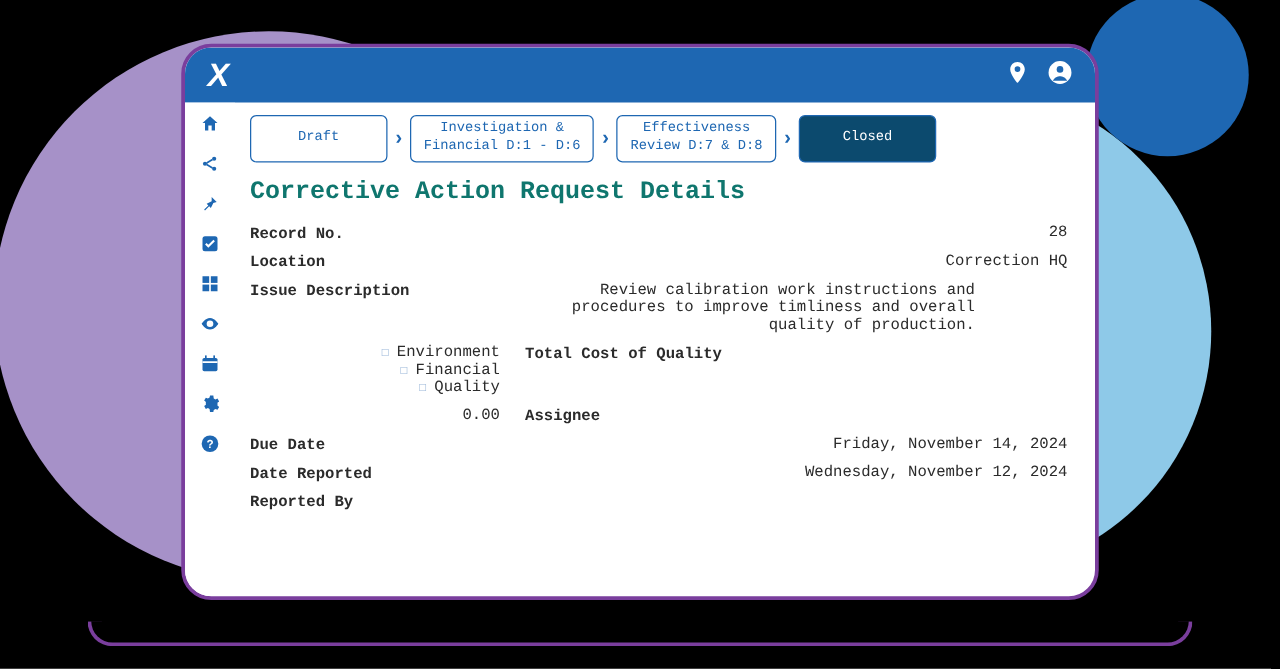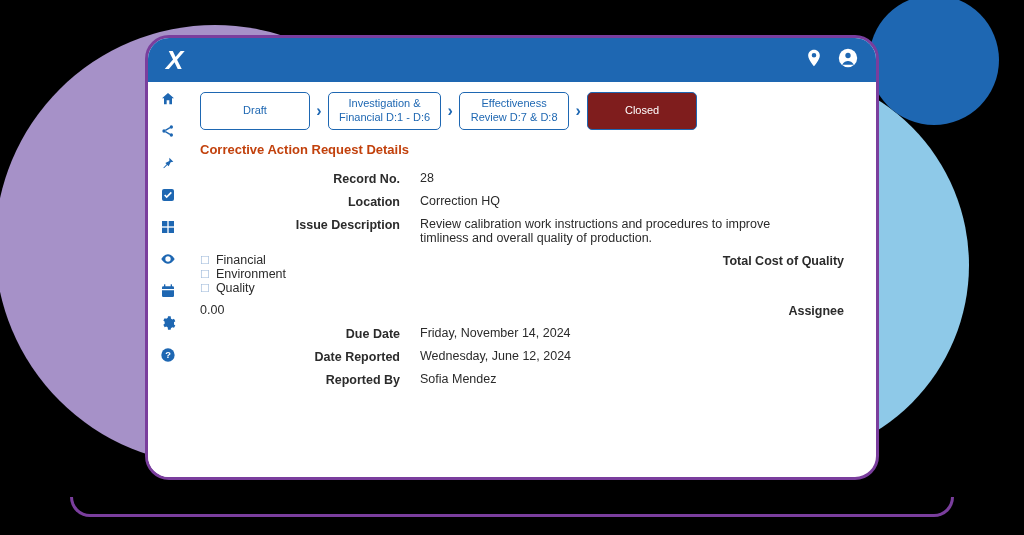--- a/index.html
+++ b/index.html
@@ -20,32 +20,32 @@
   .logo-x { color: #fff; font-weight: 700; font-size: 26px; font-style: italic; letter-spacing: -2px; }
   .topbar-right { display: flex; gap: 14px; align-items: center; }
   .topbar-right svg { width: 20px; height: 20px; fill: #fff; }
 
   .body-area { flex: 1; display: flex; overflow: hidden; }
 
   .sidebar { width: 40px; background: #fff; display: flex; flex-direction: column; align-items: center; padding-top: 8px; gap: 14px; flex-shrink: 0; }
   .sidebar .nav-icon { width: 18px; height: 18px; display: flex; align-items: center; justify-content: center; cursor: pointer; }
   .sidebar .nav-icon svg { width: 16px; height: 16px; fill: #1e67b2; }
 
-  .main { flex: 1; padding: 10px 32px 10px 12px; overflow: auto; }
+  .main { flex: 1; padding: 10px 22px 10px 12px; overflow: auto; font-family: Liberation Mono, monospace; }
 
   .workflow { display: flex; align-items: stretch; gap: 0; margin-bottom: 12px; }
   .wf-step { border: 1.5px solid #1e67b2; border-radius: 5px; padding: 4px 10px; font-size: 11px; line-height: 1.25; color: #1e67b2; text-align: center; min-width: 110px; display: flex; flex-direction: column; justify-content: center; background: #fff; cursor: pointer; }
-  .wf-step.active { background: #7f1d1d; color: #fff; }
+  .wf-step.active { background: #0c4a6e; color: #fff; }
   .wf-sep { display: flex; align-items: center; justify-content: center; width: 18px; color: #1e67b2; font-weight: 700; font-size: 16px; }
 
-  .page-title { font-size: 13px; font-weight: 700; color: #c2410c; margin: 10px 0 14px; }
+  .page-title { font-size: 20px; font-weight: 700; color: #0f766e; margin: 10px 0 14px; }
 
   .details { display: grid; grid-template-columns: 200px 1fr; row-gap: 8px; column-gap: 20px; font-size: 12.5px; color: #2b2b2b; }
-  .details .label { text-align: right; font-weight: 700; padding-top: 1px; }
-  .details .value { text-align: left; }
+  .details .label { font-weight: 700; padding-top: 1px; }
+  .details .value { text-align: right; }
   .impact-list { list-style: none; }
   .impact-list li::before { content: "☐"; color: #9cb8d9; margin-right: 6px; font-size: 11px; }
 </style>
 </head>
 <body>
 
 <div class="circle-purple"></div>
 <div class="circle-lightblue"></div>
 <div class="circle-blue"></div>
 <div class="laptop-base"></div>
@@ -160,36 +160,35 @@
         <div class="value">28</div>
 
         <div class="label">Location</div>
         <div class="value">Correction HQ</div>
 
         <div class="label">Issue Description</div>
         <div class="value" style="max-width:360px;">Review calibration work instructions and procedures to improve timliness and overall quality of production.</div>
 
         <div class="value">
           <ul class="impact-list">
+            <li>Environment</li>
             <li>Financial</li>
-            <li>Environment</li>
             <li>Quality</li>
           </ul>
         </div>
 
         <div class="label">Total Cost of Quality</div>
         <div class="value">0.00</div>
 
         <div class="label">Assignee</div>
 
         <div class="label">Due Date</div>
         <div class="value">Friday, November 14, 2024</div>
 
         <div class="label">Date Reported</div>
-        <div class="value">Wednesday, June 12, 2024</div>
+        <div class="value">Wednesday, November 12, 2024</div>
 
         <div class="label">Reported By</div>
-        <div class="value">Sofia Mendez</div>
       </div>
 
     </div>
   </div>
 </div>
 
 </body></html>

